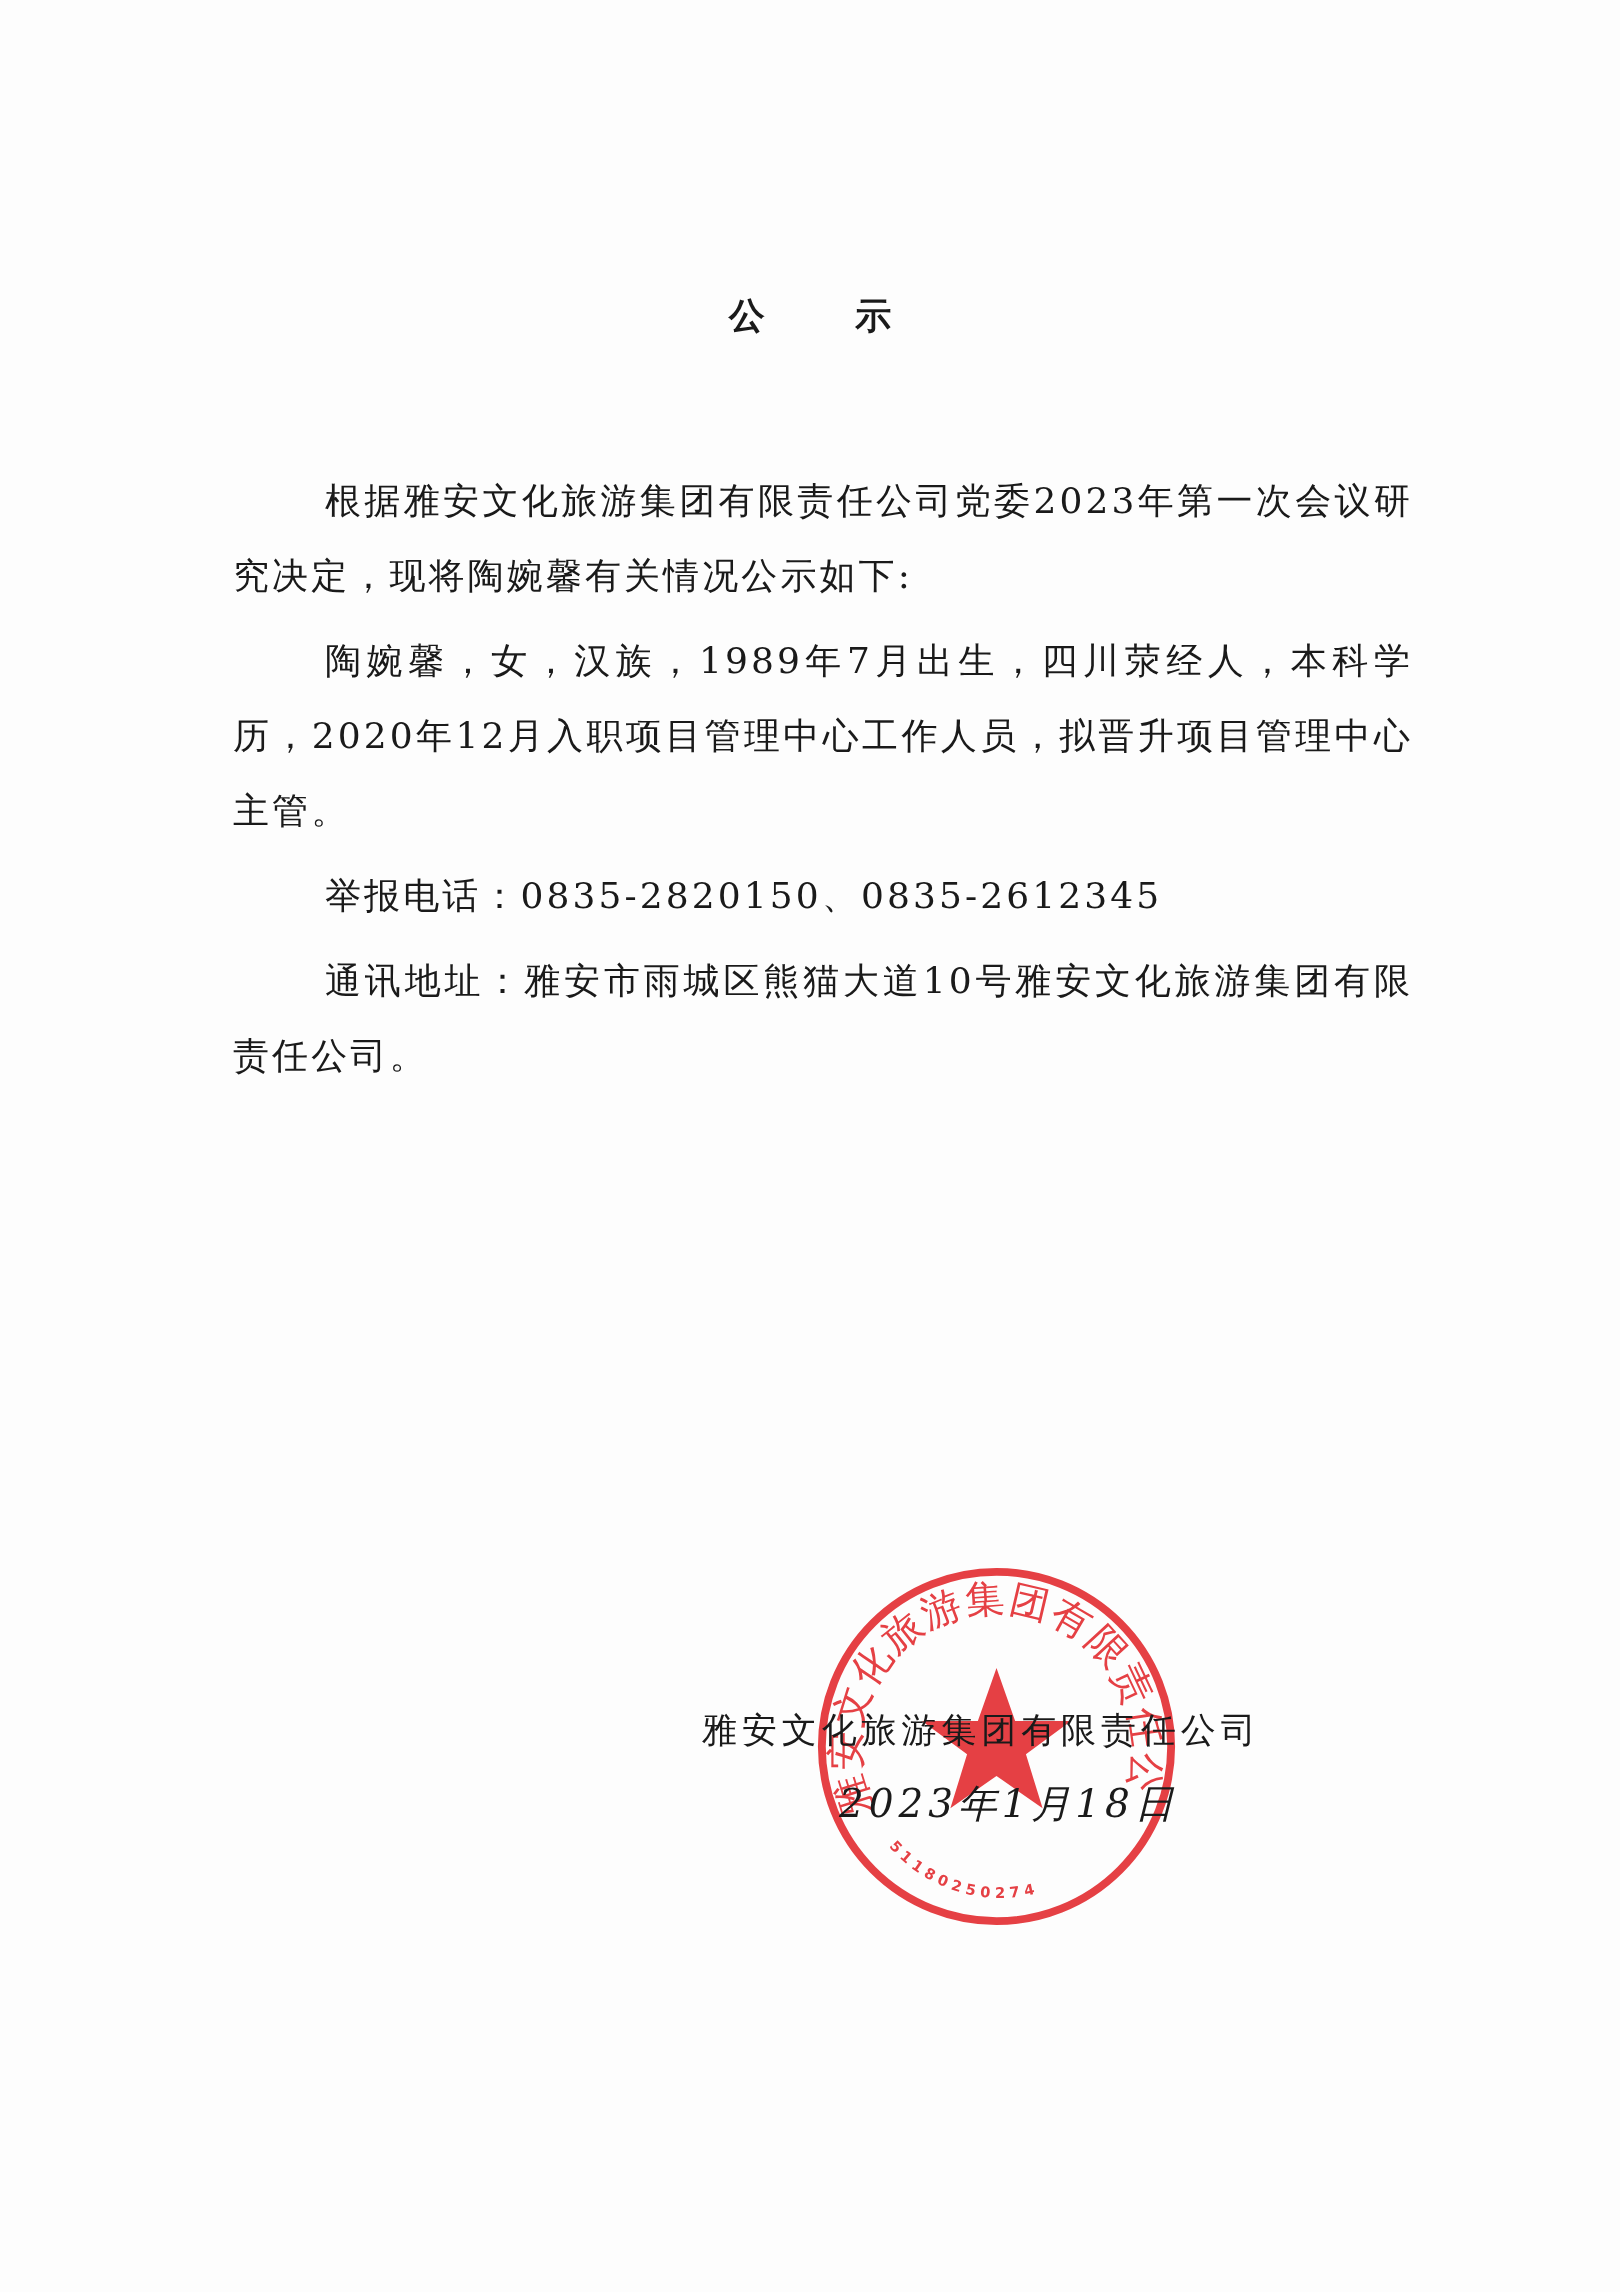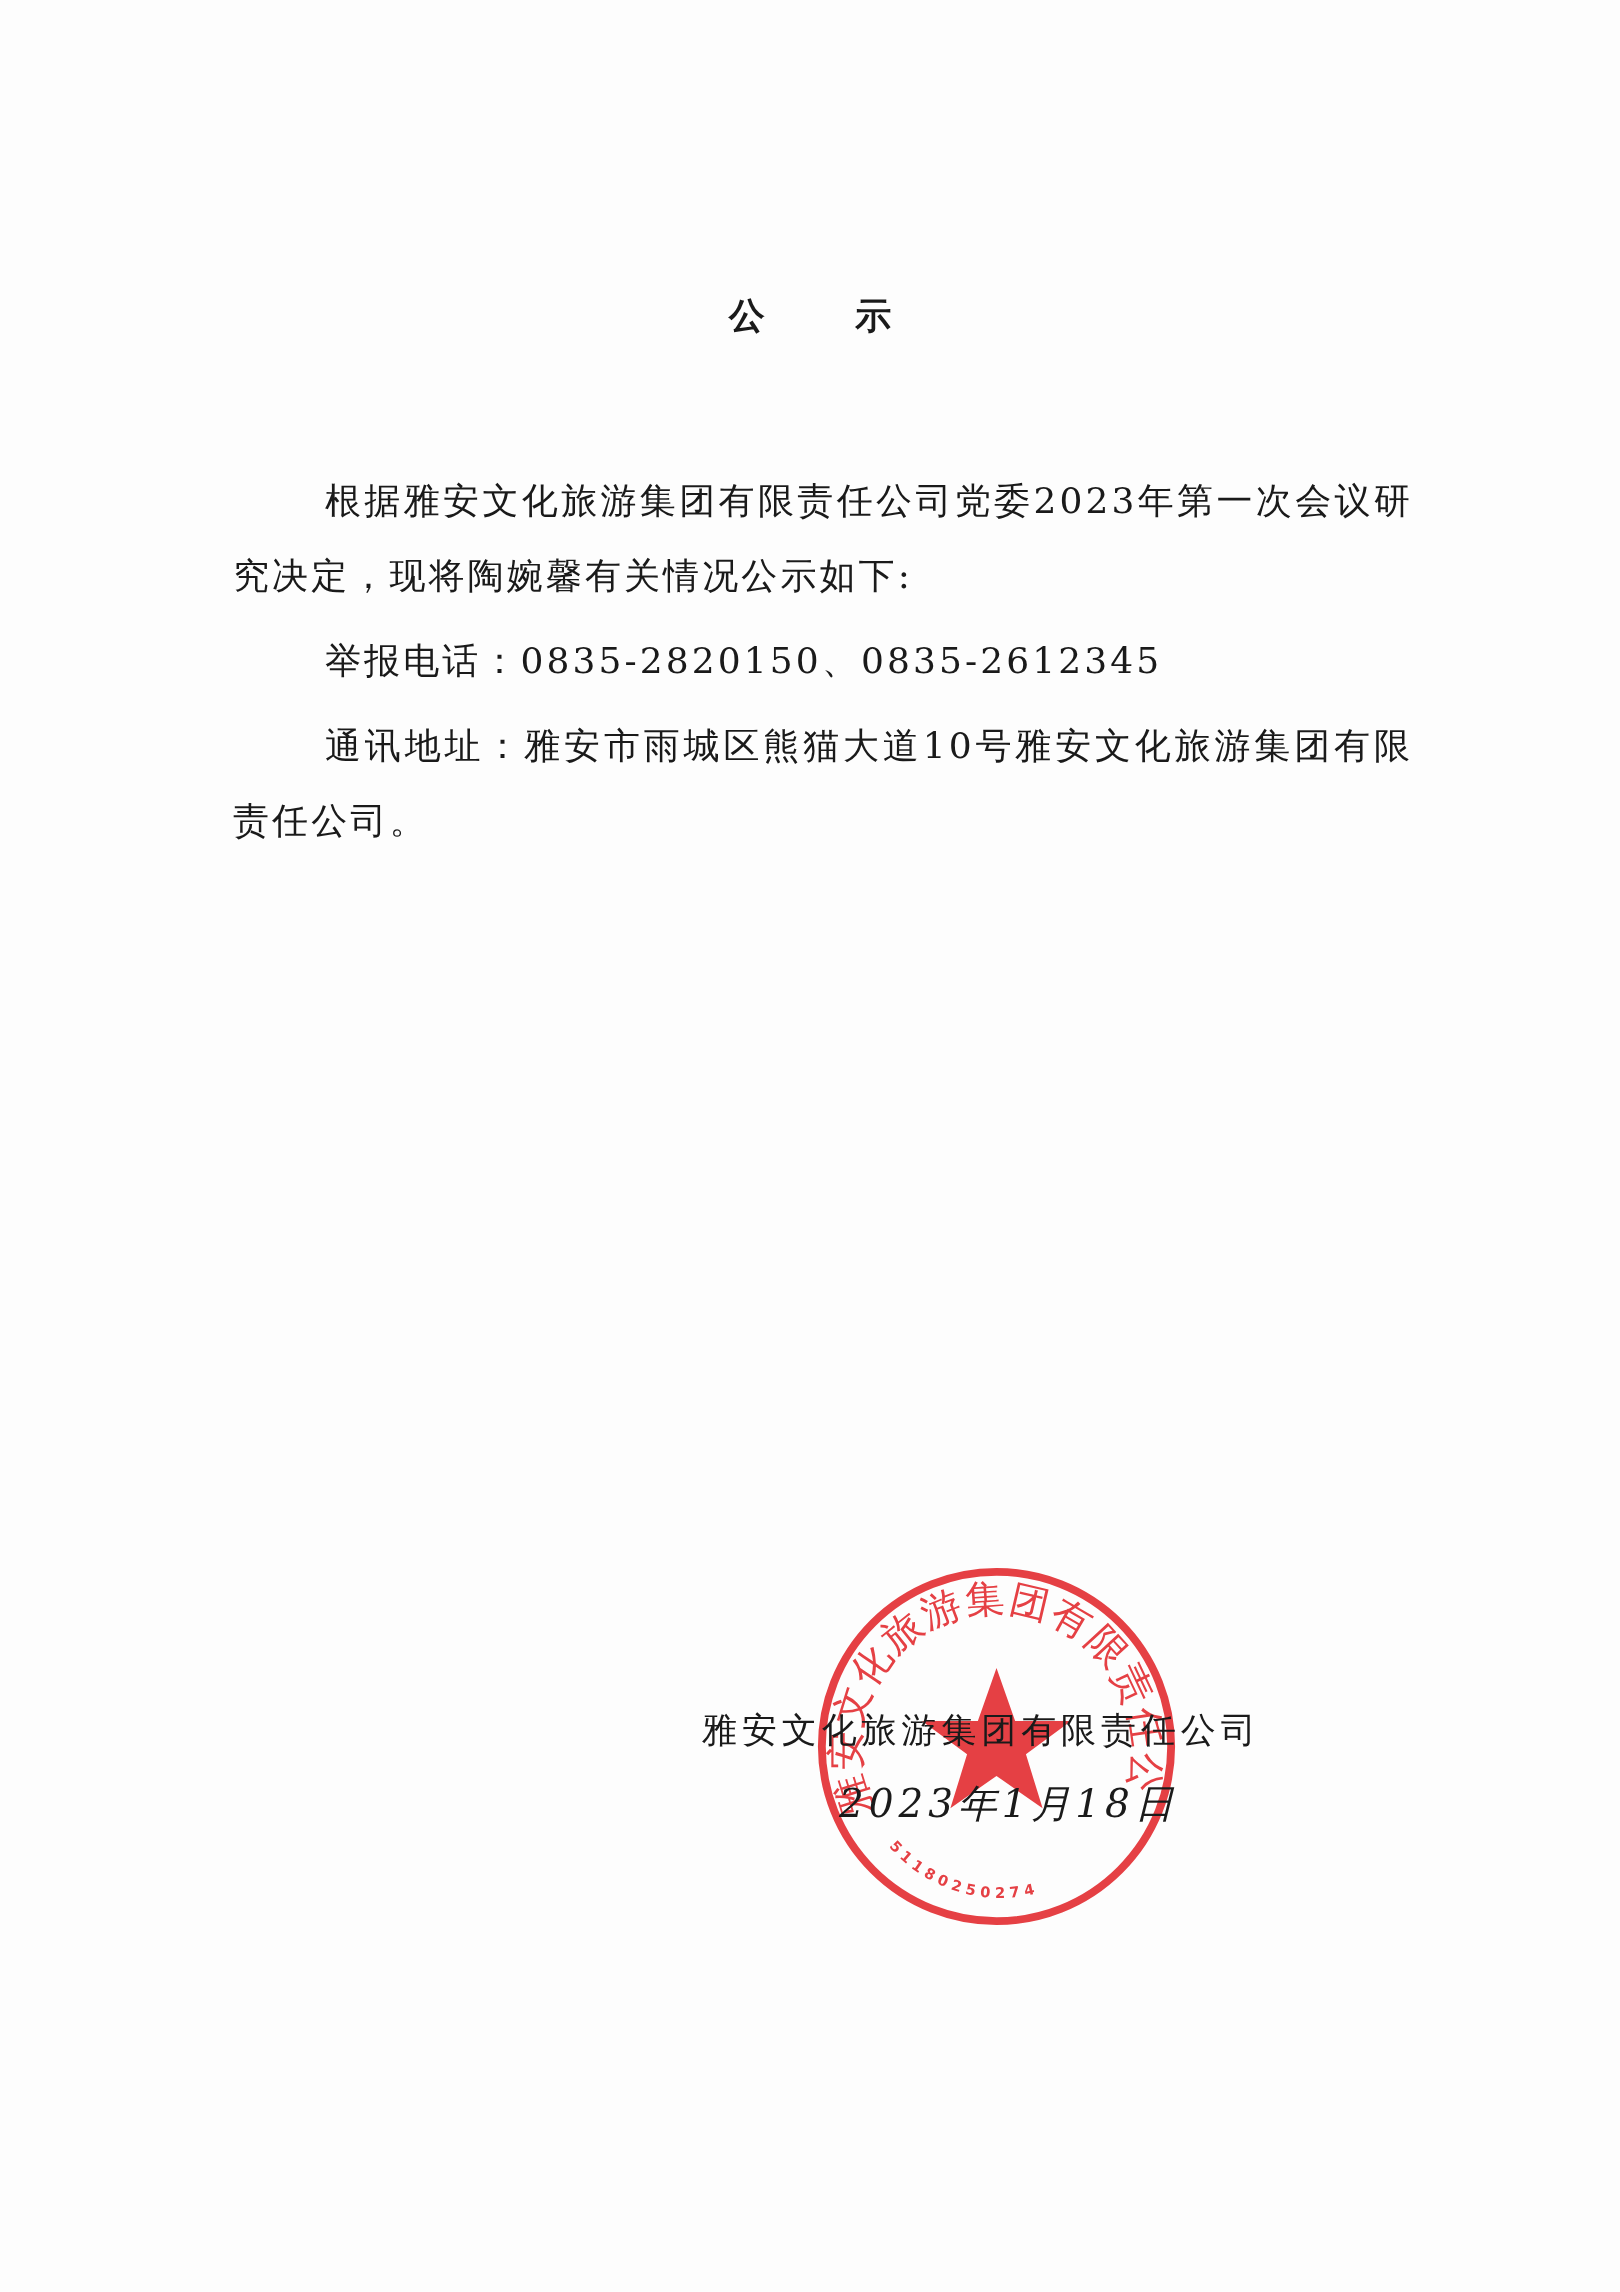--- a/index.html
+++ b/index.html
@@ -17,20 +17,21 @@
   .seal svg{width:100%;height:100%;}
 </style>
 </head>
 <body>
 
 <div class="page">
   <div class="title">公 示</div>
 
   <div class="body">
     <p class="p">根据雅安文化旅游集团有限责任公司党委2023年第一次会议研究决定，现将陶婉馨有关情况公示如下:</p>
+    <p class="p">陶婉馨，女，汉族，1989年7月出生，四川荥经人，本科学历，2020年12月入职项目管理中心工作人员，拟晋升项目管理中心主管。</p>
     <p class="p">举报电话：0835-2820150、0835-2612345</p>
     <p class="p">通讯地址：雅安市雨城区熊猫大道10号雅安文化旅游集团有限责任公司。</p>
   </div>
 
   <div class="seal">
     <svg viewBox="0 0 372 372">
       <defs>
         <path id="sealArc" d="M 60 250 A 140 140 0 1 1 312 250"></path>
         <path id="codeArc" d="M 70 280 A 150 150 0 0 0 230 335"></path>
       </defs>

